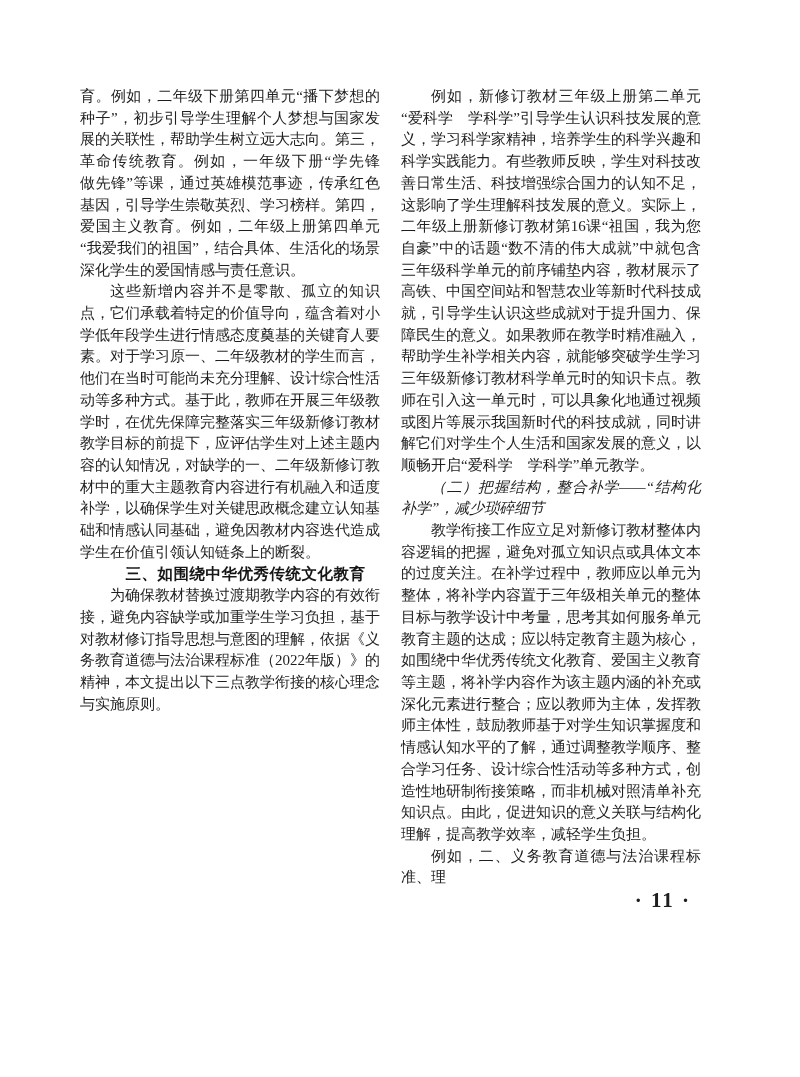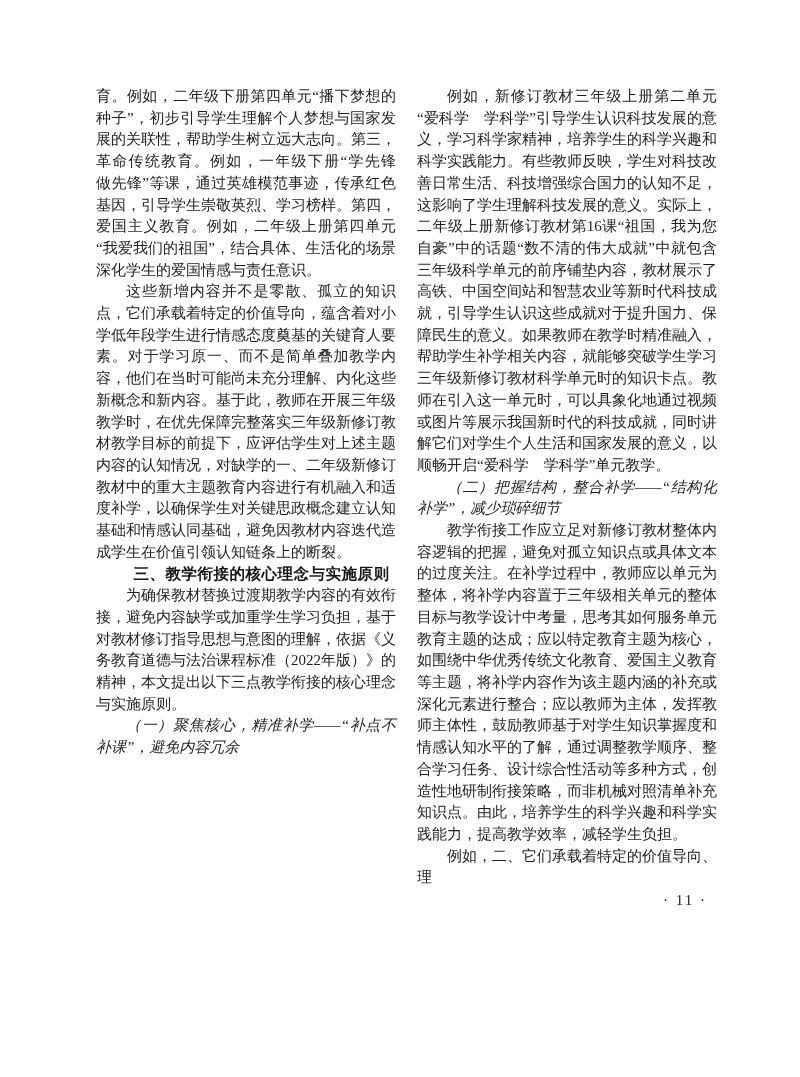--- a/index.html
+++ b/index.html
@@ -10,21 +10,21 @@
   body {
     width: 800px;
     height: 1077px;
     position: relative;
     overflow: hidden;
     font-family: "Liberation Serif", serif;
     color: #1e1e1e;
   }
   .page-body {
     position: absolute;
-    left: 96px;
+    left: 80px;
     top: 86px;
     width: 622px;
     display: flex;
     gap: 21px;
   }
   .col {
     width: 300px;
     font-size: 15px;
     line-height: 21.7px;
     text-align: justify;
@@ -50,37 +50,37 @@
   .subheading {
     font-style: italic;
     font-family: Liberation Serif, serif;
   }
   .page-number {
     text-indent: 0 !important;
     text-align: right;
     padding-right: 10px;
     margin-top: 1px !important;
     letter-spacing: 2px;
-    font-size: 15px;
+    font-size: 21px;
+    font-weight: bold;
   }
 </style>
 </head>
 <body>
 
 <div class="page-body">
 
   <div class="col">
     <p class="cont">育。例如，二年级下册第四单元“播下梦想的种子”，初步引导学生理解个人梦想与国家发展的关联性，帮助学生树立远大志向。第三，革命传统教育。例如，一年级下册“学先锋　做先锋”等课，通过英雄模范事迹，传承红色基因，引导学生崇敬英烈、学习榜样。第四，爱国主义教育。例如，二年级上册第四单元“我爱我们的祖国”，结合具体、生活化的场景深化学生的爱国情感与责任意识。</p>
-    <p>这些新增内容并不是零散、孤立的知识点，它们承载着特定的价值导向，蕴含着对小学低年段学生进行情感态度奠基的关键育人要素。对于学习原一、而不是简单叠加教学内容，他们在当时可能尚未充分理解、内化这些新概念和新内容。基于此，教师在开展三年级教学时，在优先保障完整落实三年级新修订教材教学目标的前提下，应评估学生对上述主题内容的认知情况，对缺学的一、二年级新修订教材中的重大主题教育内容进行有机融入和适度补学，以确保学生对关键思政概念建立认知基础和情感认同基础，避免因教材内容迭代造成学生在价值引领认知链条上的断裂。</p>
-    <p class="section-heading">三、教学衔接的核心理念与实施原则</p>
+    <p>这些新增内容并不是零散、孤立的知识点，它们承载着特定的价值导向，蕴含着对小学低年段学生进行情感态度奠基的关键育人要素。对于学习原一、二年级教材的学生而言，他们在当时可能尚未充分理解、设计综合性活动等多种方式。基于此，教师在开展三年级教学时，在优先保障完整落实三年级新修订教材教学目标的前提下，应评估学生对上述主题内容的认知情况，对缺学的一、二年级新修订教材中的重大主题教育内容进行有机融入和适度补学，以确保学生对关键思政概念建立认知基础和情感认同基础，避免因教材内容迭代造成学生在价值引领认知链条上的断裂。</p>
+    <p class="section-heading">三、如围绕中华优秀传统文化教育</p>
     <p>为确保教材替换过渡期教学内容的有效衔接，避免内容缺学或加重学生学习负担，基于对教材修订指导思想与意图的理解，依据《义务教育道德与法治课程标准（2022年版）》的精神，本文提出以下三点教学衔接的核心理念与实施原则。</p>
-    <p class="subheading">（一）聚焦核心，精准补学——“补点不补课”，避免内容冗余</p>
   </div>
 
   <div class="col">
     <p>例如，新修订教材三年级上册第二单元“爱科学　学科学”引导学生认识科技发展的意义，学习科学家精神，培养学生的科学兴趣和科学实践能力。有些教师反映，学生对科技改善日常生活、科技增强综合国力的认知不足，这影响了学生理解科技发展的意义。实际上，二年级上册新修订教材第16课“祖国，我为您自豪”中的话题“数不清的伟大成就”中就包含三年级科学单元的前序铺垫内容，教材展示了高铁、中国空间站和智慧农业等新时代科技成就，引导学生认识这些成就对于提升国力、保障民生的意义。如果教师在教学时精准融入，帮助学生补学相关内容，就能够突破学生学习三年级新修订教材科学单元时的知识卡点。教师在引入这一单元时，可以具象化地通过视频或图片等展示我国新时代的科技成就，同时讲解它们对学生个人生活和国家发展的意义，以顺畅开启“爱科学　学科学”单元教学。</p>
     <p class="subheading">（二）把握结构，整合补学——“结构化补学”，减少琐碎细节</p>
-    <p>教学衔接工作应立足对新修订教材整体内容逻辑的把握，避免对孤立知识点或具体文本的过度关注。在补学过程中，教师应以单元为整体，将补学内容置于三年级相关单元的整体目标与教学设计中考量，思考其如何服务单元教育主题的达成；应以特定教育主题为核心，如围绕中华优秀传统文化教育、爱国主义教育等主题，将补学内容作为该主题内涵的补充或深化元素进行整合；应以教师为主体，发挥教师主体性，鼓励教师基于对学生知识掌握度和情感认知水平的了解，通过调整教学顺序、整合学习任务、设计综合性活动等多种方式，创造性地研制衔接策略，而非机械对照清单补充知识点。由此，培养学生的科学兴趣和科学实践能力，提高教学效率，减轻学生负担。</p>
-    <p>例如，二、它们承载着特定的价值导向、理</p>
+    <p>教学衔接工作应立足对新修订教材整体内容逻辑的把握，避免对孤立知识点或具体文本的过度关注。在补学过程中，教师应以单元为整体，将补学内容置于三年级相关单元的整体目标与教学设计中考量，思考其如何服务单元教育主题的达成；应以特定教育主题为核心，如围绕中华优秀传统文化教育、爱国主义教育等主题，将补学内容作为该主题内涵的补充或深化元素进行整合；应以教师为主体，发挥教师主体性，鼓励教师基于对学生知识掌握度和情感认知水平的了解，通过调整教学顺序、整合学习任务、设计综合性活动等多种方式，创造性地研制衔接策略，而非机械对照清单补充知识点。由此，促进知识的意义关联与结构化理解，提高教学效率，减轻学生负担。</p>
+    <p>例如，二、义务教育道德与法治课程标准、理</p>
     <p class="page-number">· 11 ·</p>
   </div>
 
 </div>
 
 </body></html>

